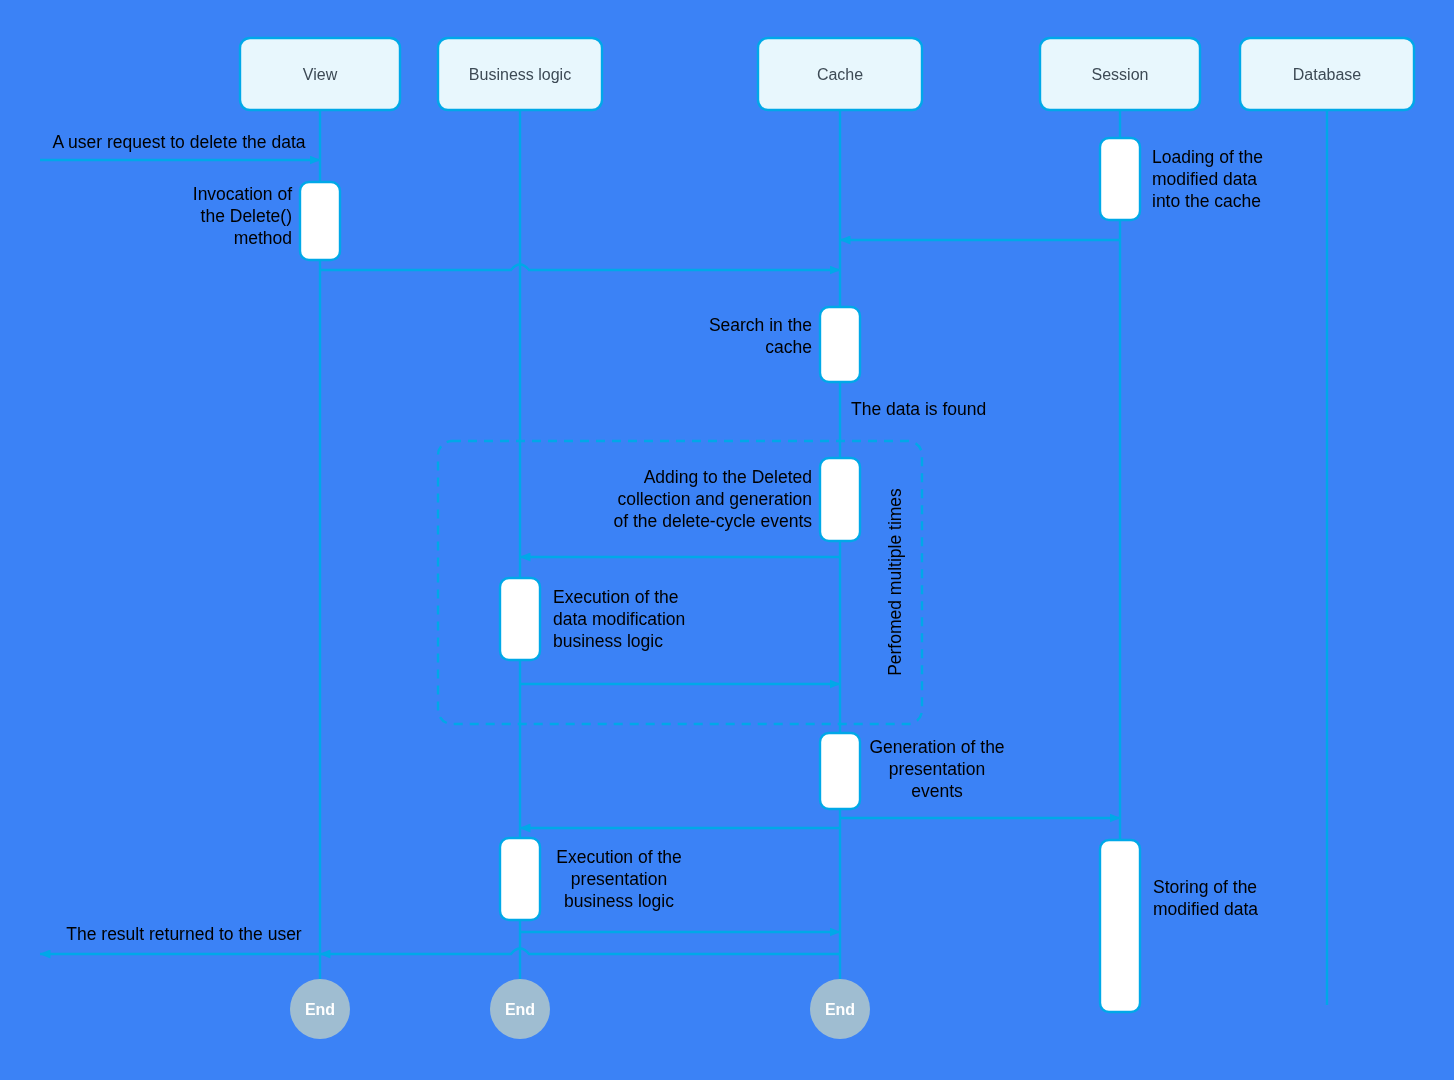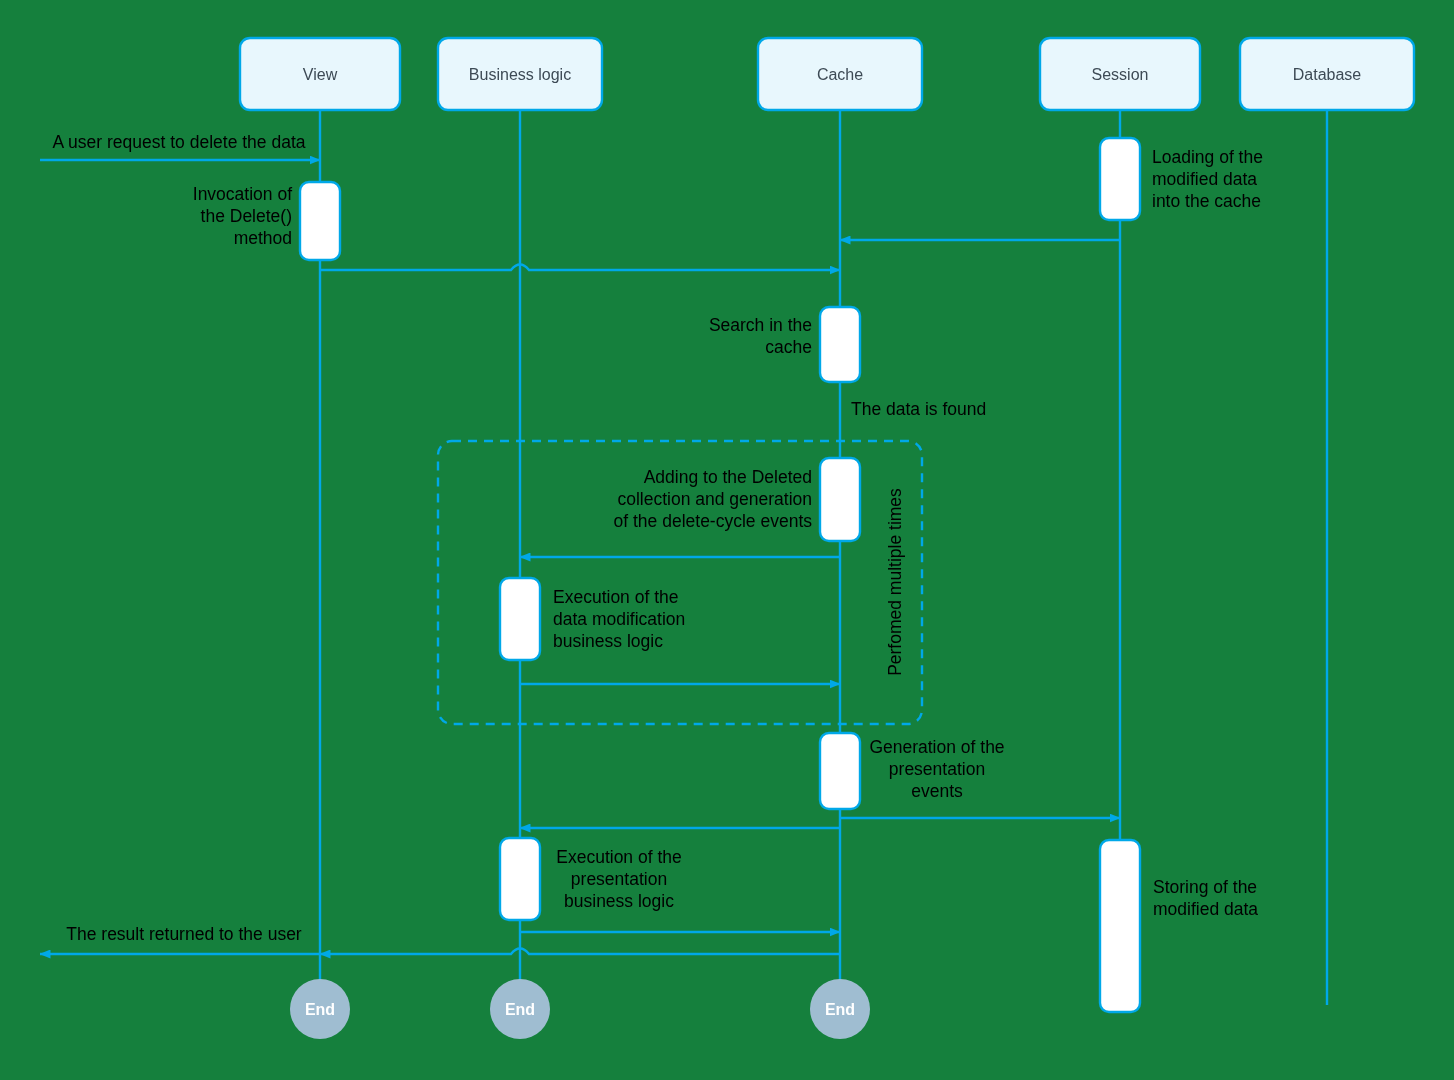--- a/index.html
+++ b/index.html
@@ -1,17 +1,17 @@
 <!DOCTYPE html>
 <html><head>
 <meta charset="utf-8">
 <style>
   html,body{margin:0;padding:0;background:#ffffff;}
   body{font-family:"Liberation Sans",sans-serif;}
-  #canvas{position:relative;width:1454px;height:1080px;background:#15803d;overflow:hidden;}
+  #canvas{position:relative;width:1454px;height:1080px;background:#3b82f6;overflow:hidden;}
   svg{position:absolute;top:0;left:0;width:1454px;height:1080px;}
   .lifeline-box{fill:#e8f7fd;stroke:#00a8e8;stroke-width:2.4;}
   .lifeline-line{stroke:#00a8e8;stroke-width:2.4;fill:none;}
   .activation{fill:#ffffff;stroke:#00a8e8;stroke-width:2.4;}
   .msg{stroke:#00a8e8;stroke-width:2.4;fill:none;}
   .frag{fill:none;stroke:#00a8e8;stroke-width:2.4;stroke-dasharray:9 7;}
   .endcircle{fill:#9fbdd1;}
   .endlabel{fill:#ffffff;font-weight:bold;font-size:16px;font-family:"Liberation Sans",sans-serif;}
   .head-label{fill:#3d4a55;font-size:16px;font-family:"Liberation Sans",sans-serif;}
   .note{fill:#000000;font-size:17.5px;font-family:"Liberation Sans",sans-serif;}

